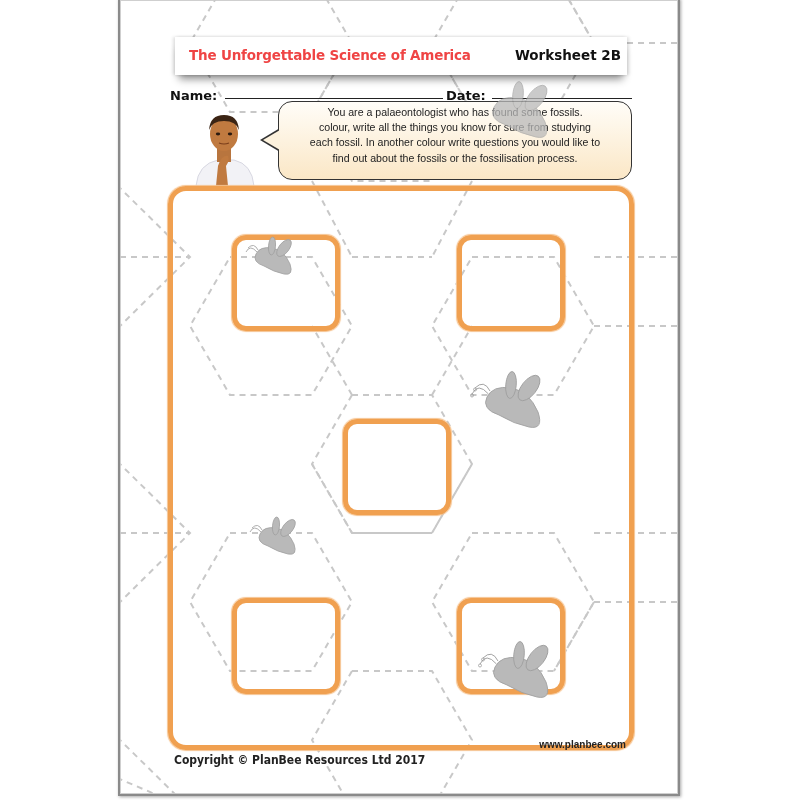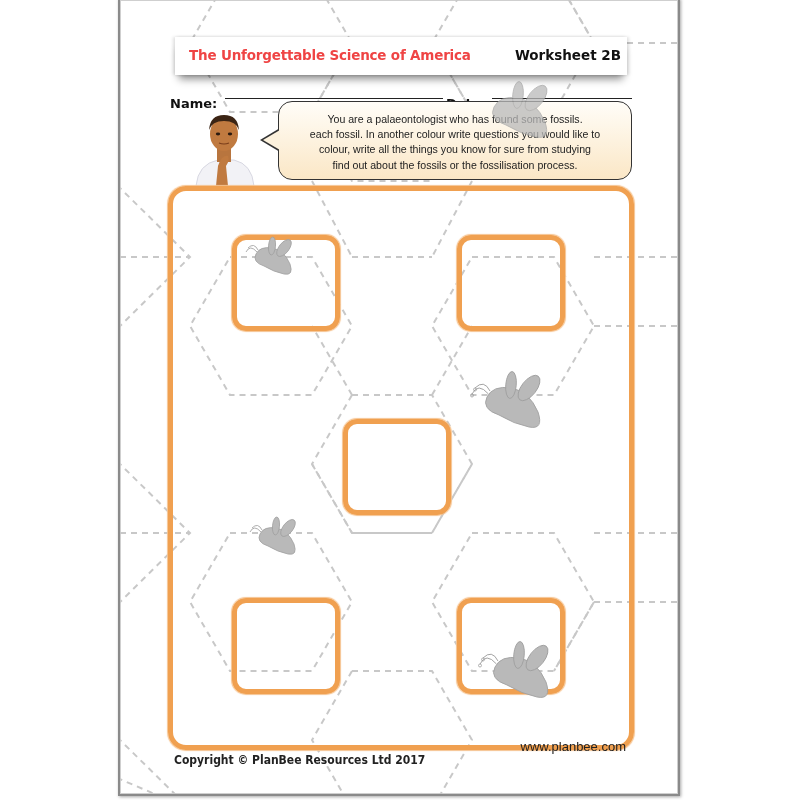--- a/index.html
+++ b/index.html
@@ -3,31 +3,31 @@
 <meta charset="utf-8">
 <style>
   html, body { margin:0; padding:0; }
   body { width:800px; height:800px; background:#ffffff; position:relative; overflow:hidden; font-family:"Liberation Sans", sans-serif; }
   .page { position:absolute; left:118px; top:-2px; width:562px; height:798px; background:#fff; border:2px solid #8a8a8a; box-shadow: 1px 1px 3px rgba(0,0,0,0.35), inset 0 0 0 1px #cfcfcf; box-sizing:border-box; overflow:hidden; }
   .grid { position:absolute; left:0; top:0; width:562px; height:798px; }
   .title-card { position:absolute; left:55px; top:37px; width:452px; height:38px; background:#fff; box-shadow: 0 8px 8px -4px rgba(0,0,0,0.45), 2px 0 3px rgba(0,0,0,0.12), -2px 0 3px rgba(0,0,0,0.12); }
   .title { position:absolute; left:14px; top:10px; font-family:"DejaVu Sans", sans-serif; font-weight:bold; font-size:13.5px; color:#ef4444; letter-spacing:-0.2px; }
   .ws { position:absolute; right:6px; top:10px; font-family:"DejaVu Sans", sans-serif; font-weight:bold; font-size:13.5px; color:#111; }
   .name-row { position:absolute; left:50px; top:84px; width:462px; height:18px; }
-  .lbl { position:absolute; top:12px; font-family:"DejaVu Sans", sans-serif; font-weight:bold; font-size:13px; color:#111; }
+  .lbl { position:absolute; top:4px; font-family:"DejaVu Sans", sans-serif; font-weight:bold; font-size:13px; color:#111; }
   .line { position:absolute; top:14px; height:0; border-bottom:1px solid #222; }
-  .bubble { position:absolute; left:158px; top:101px; width:354px; height:79px; border:1.5px solid #333; border-radius:14px; background:linear-gradient(#fffdf8, #fbe7c6); box-sizing:border-box; text-align:center; font-size:10.6px; line-height:15.2px; color:#222; padding-top:10px; }
+  .bubble { position:absolute; left:158px; top:101px; width:354px; height:79px; border:1.5px solid #333; border-radius:14px; background:linear-gradient(#fffdf8, #fbe7c6); box-sizing:border-box; text-align:center; font-size:10.6px; line-height:15.2px; color:#222; padding-top:3px; }
   .bubble-tail { position:absolute; left:140px; top:128px; width:0; height:0; border-top:12px solid transparent; border-bottom:12px solid transparent; border-right:20px solid #333; }
   .bubble-tail-in { position:absolute; left:143px; top:130px; width:0; height:0; border-top:10px solid transparent; border-bottom:10px solid transparent; border-right:17px solid #fdf2dd; }
   .person { position:absolute; left:68px; top:110px; width:70px; height:76px; }
   .frame { position:absolute; left:48px; top:186px; width:466px; height:564px; border:5px solid #f0a050; border-radius:18px; box-sizing:border-box; box-shadow: 0 0 1px 1px #f6c38f; }
   .sbox { position:absolute; width:108px; height:96px; border:5px solid #f0a050; border-radius:14px; box-sizing:border-box; box-shadow: 0 0 1px 1px #f6c38f; }
   .fly { position:absolute; }
   .footer-l { position:absolute; left:54px; top:753px; font-size:12px; font-weight:bold; color:#222; font-family:"DejaVu Sans Condensed","DejaVu Sans", sans-serif; }
-  .footer-r { position:absolute; right:52px; top:739px; font-size:13px; font-weight:normal; color:#222; }
+  .footer-r { position:absolute; right:52px; top:739px; font-size:10px; font-weight:bold; color:#222; }
 </style>
 </head>
 <body>
 
 <div class="page">
 
   <svg class="grid" viewBox="0 0 562 798" xmlns="http://www.w3.org/2000/svg">
     <g fill="none" stroke="#c8c8c8" stroke-width="2" stroke-dasharray="6,5">
 
       <polygon points="110,-26 192,-26 232,43 192,112 110,112 70,43"></polygon>
@@ -85,22 +85,22 @@
     <path d="M21 20 Q22 5 36 5 Q50 5 51 20 Q48 11 36 11 Q24 11 21 20 Z" fill="#3b2414"></path>
     <ellipse cx="30" cy="24" rx="2.2" ry="1.4" fill="#2b1a10"></ellipse>
     <ellipse cx="42" cy="24" rx="2.2" ry="1.4" fill="#2b1a10"></ellipse>
     <path d="M31 33 Q36 35 41 33" stroke="#7a3e1a" stroke-width="1.2" fill="none"></path>
     <path d="M28 76 L30 56 Q34 44 40 46 Q42 50 38 56 L40 76 Z" fill="#c07a40"></path>
   </svg>
 
   <div class="bubble-tail"></div>
   <div class="bubble">
     <div>You are a palaeontologist who has found some fossils.</div>
+    <div>colour, write all the things you know for sure from studying</div>
     <div>each fossil. In another colour write questions you would like to</div>
-    <div>colour, write all the things you know for sure from studying</div>
     <div>find out about the fossils or the fossilisation process.</div>
   </div>
   <div class="bubble-tail-in"></div>
 
   <div class="frame"></div>
 
   <div class="sbox" style="left:112px;top:235px"></div>
   <div class="sbox" style="left:337px;top:235px"></div>
   <div class="sbox" style="left:223px;top:419px"></div>
   <div class="sbox" style="left:112px;top:598px"></div>

